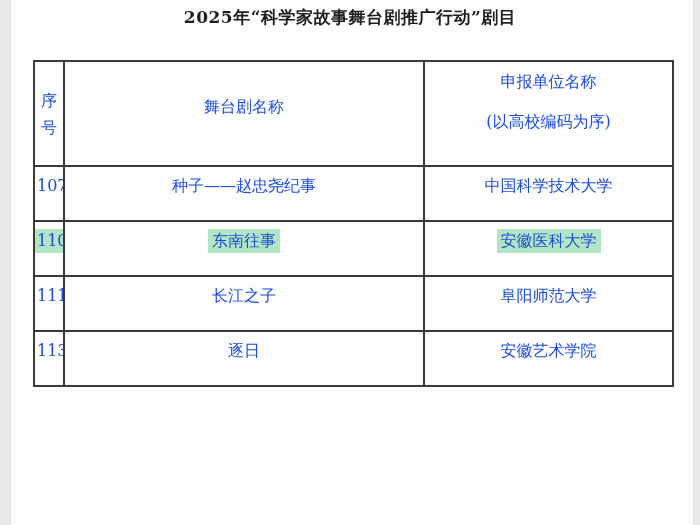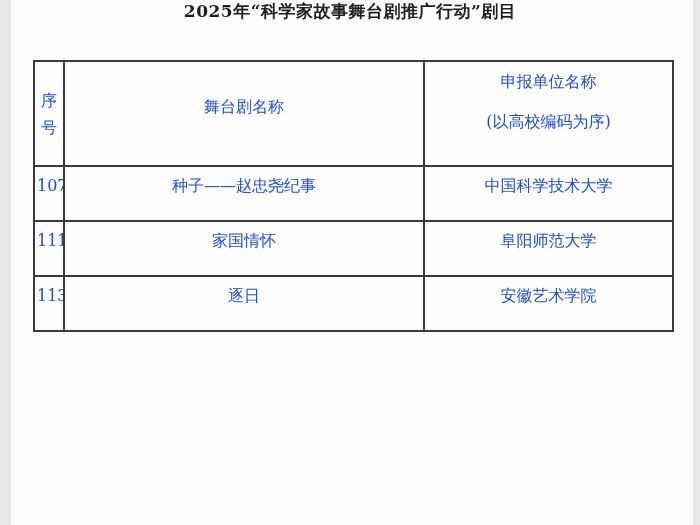--- a/index.html
+++ b/index.html
@@ -19,21 +19,21 @@
     position: absolute;
     top: 0;
     bottom: 0;
     background: #e8e8e8;
   }
   .edge-strip.left  { left: 0;  width: 11px; }
   .edge-strip.right { right: 0; width: 7px;  }
 
   .doc-title {
     position: absolute;
-    top: 0;
+    top: 6px;
     left: 0;
     width: 100%;
     margin: 0;
     text-align: center;
     font-size: 17px;
     font-weight: bold;
     color: #1e1e1e;
     letter-spacing: 0.5px;
   }
 
@@ -122,22 +122,27 @@
       </th>
     </tr>
   </thead>
   <tbody>
       <tr>
         <td class="cell-no"><span class="cell-text">107</span></td>
         <td class="cell-play"><span class="cell-text">种子——赵忠尧纪事</span></td>
         <td class="cell-unit"><span class="cell-text">中国科学技术大学</span></td>
       </tr>
       <tr>
+        <td class="cell-no"><span class="cell-text hl">110</span></td>
+        <td class="cell-play"><span class="cell-text hl">东南往事</span></td>
+        <td class="cell-unit"><span class="cell-text hl">安徽医科大学</span></td>
+      </tr>
+      <tr>
         <td class="cell-no"><span class="cell-text">111</span></td>
-        <td class="cell-play"><span class="cell-text">家国情怀</span></td>
+        <td class="cell-play"><span class="cell-text">长江之子</span></td>
         <td class="cell-unit"><span class="cell-text">阜阳师范大学</span></td>
       </tr>
       <tr>
         <td class="cell-no"><span class="cell-text">113</span></td>
         <td class="cell-play"><span class="cell-text">逐日</span></td>
         <td class="cell-unit"><span class="cell-text">安徽艺术学院</span></td>
       </tr>
     </tbody>
 </table>
 

